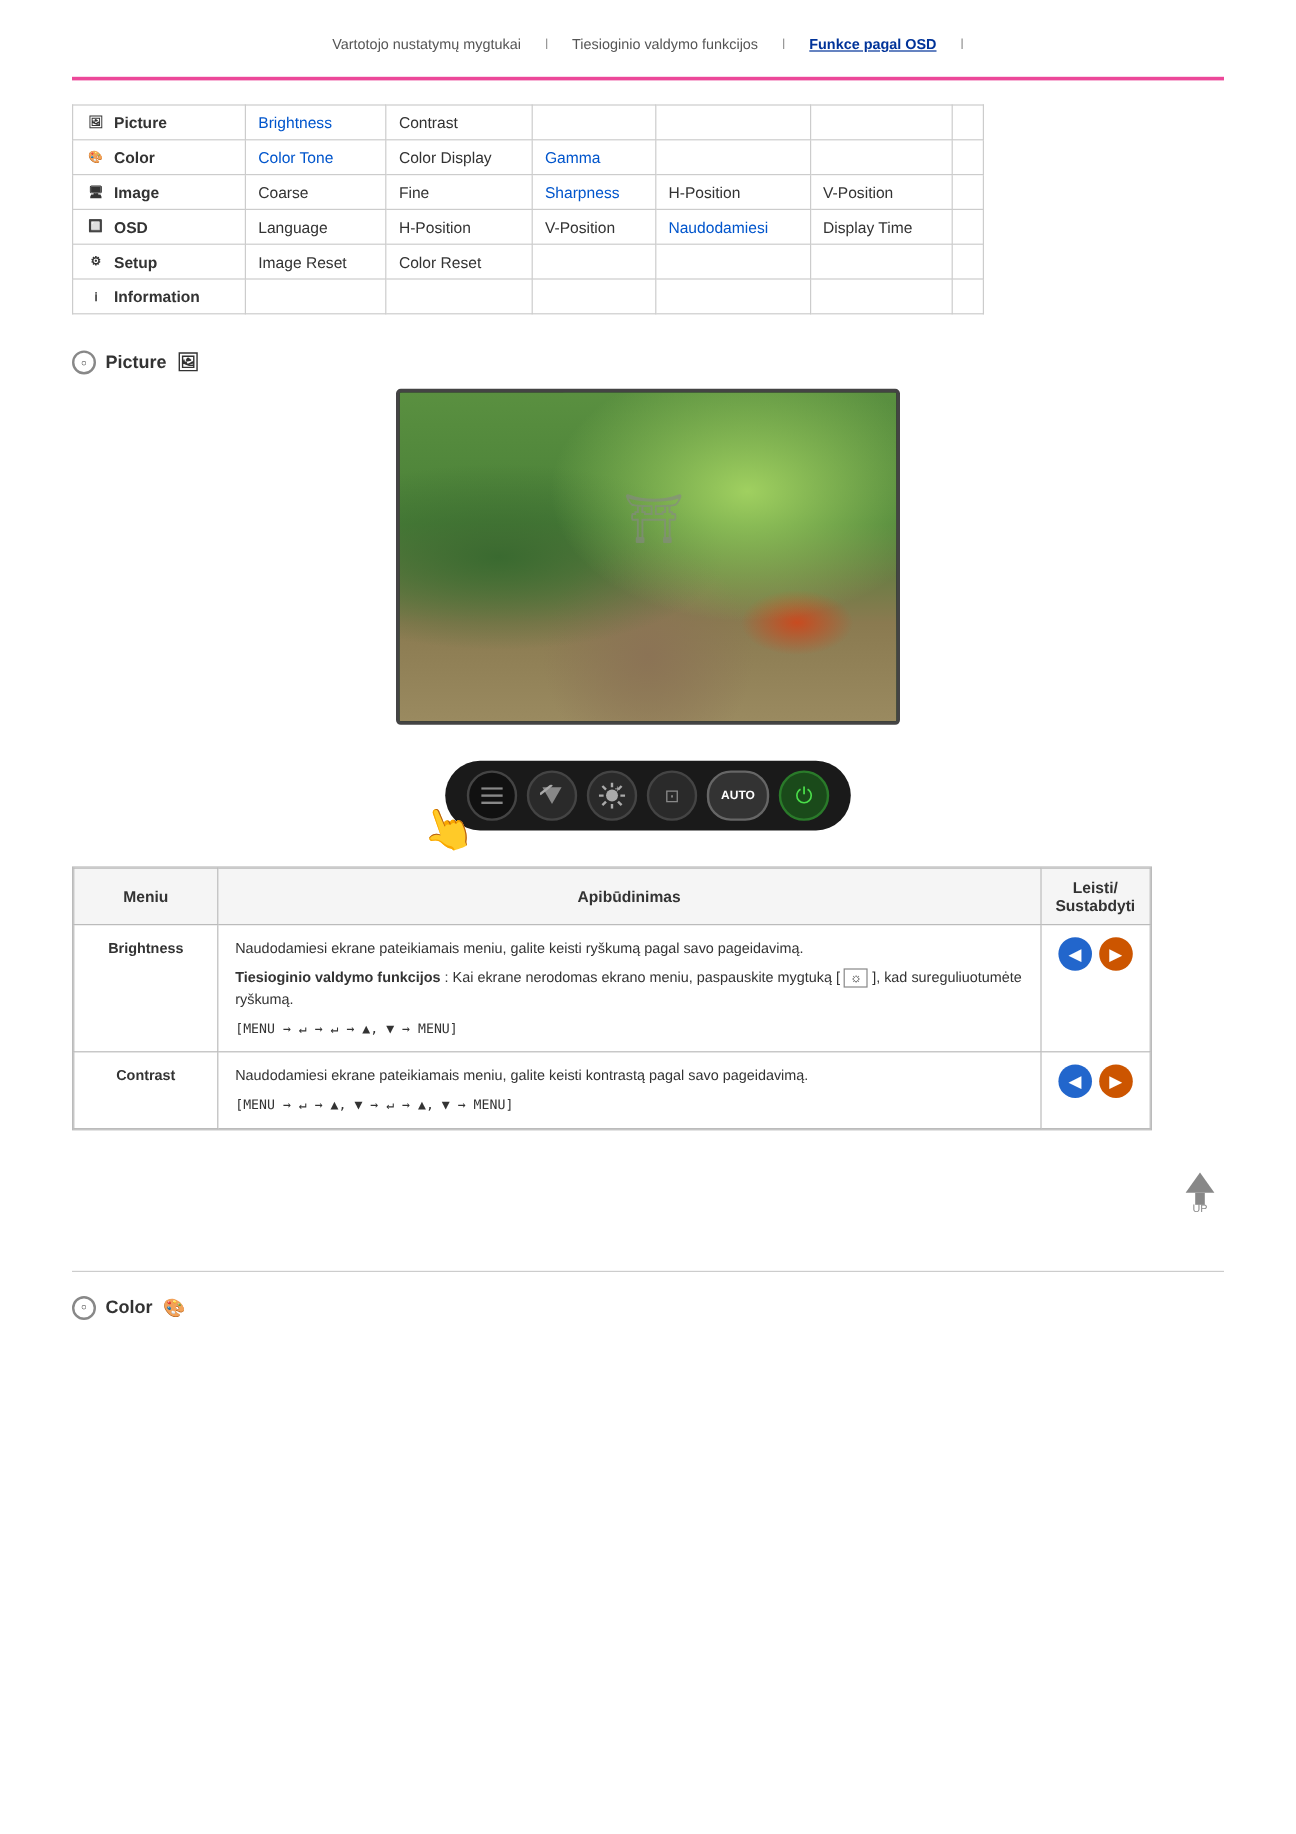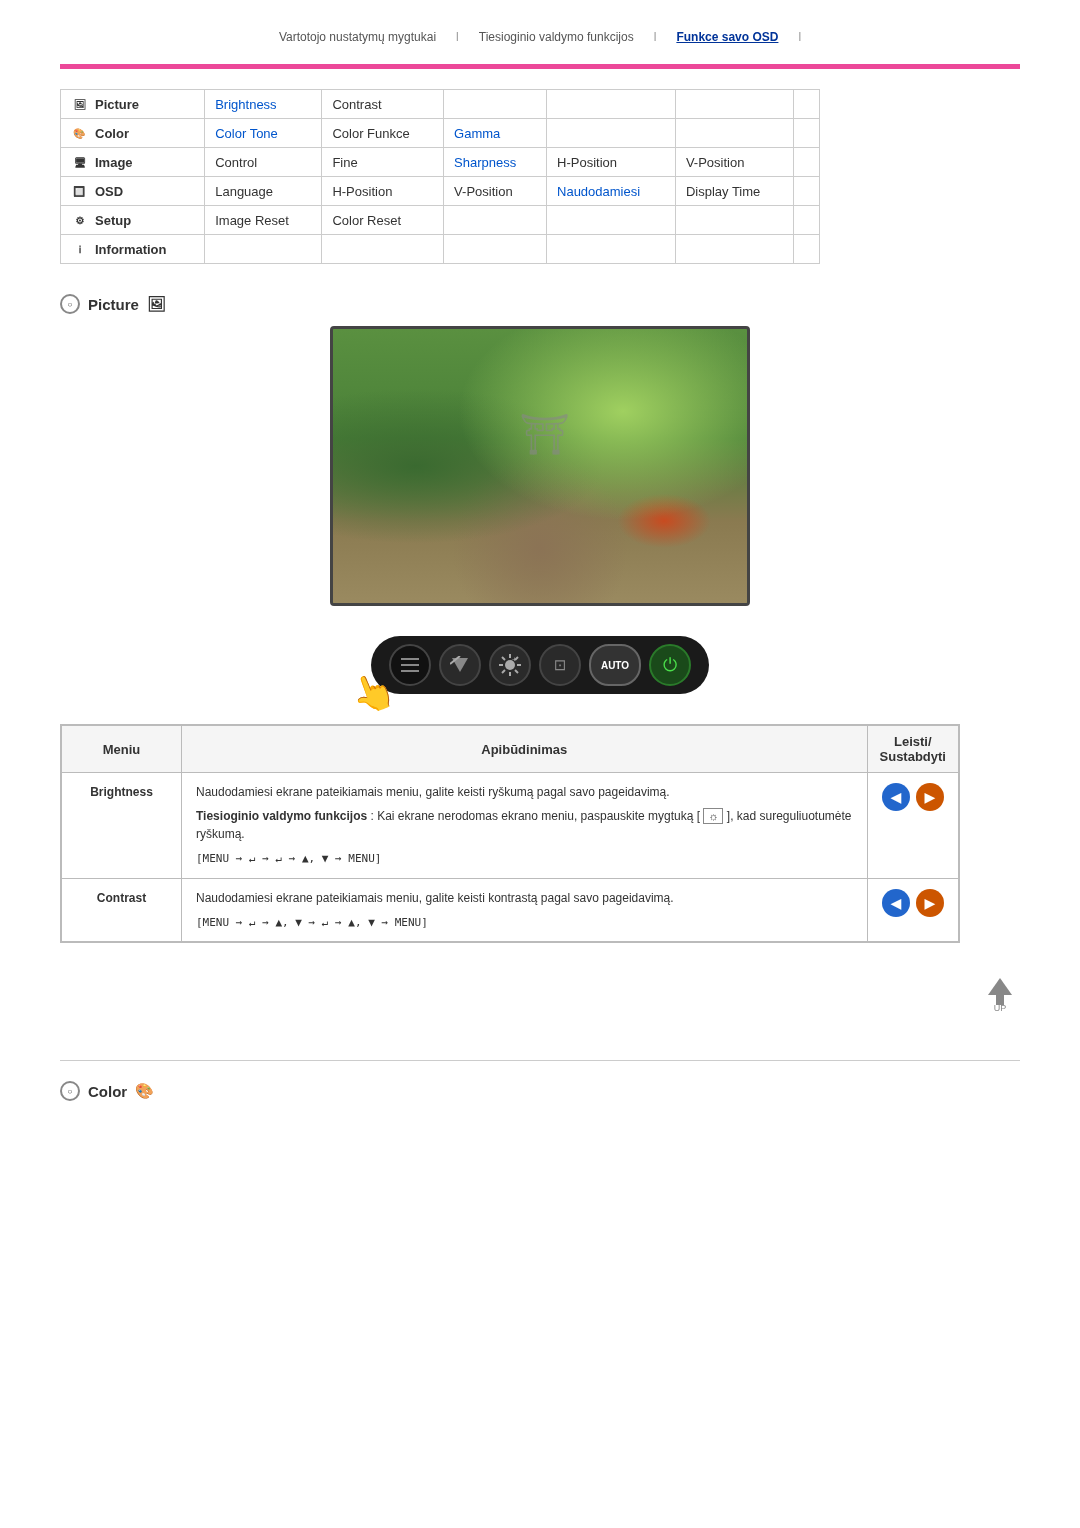--- a/index.html
+++ b/index.html
@@ -13,21 +13,21 @@
       padding: 20px 60px;
     }
 
     
     .top-nav {
       display: flex;
       justify-content: center;
       align-items: center;
       gap: 20px;
       padding: 10px 0 20px 0;
-      border-bottom: 5px solid #ec4899;
+      border-bottom: 3px solid #ec4899;
       margin-bottom: 20px;
       font-size: 12px;
       color: #555;
     }
     .top-nav span { color: #555; }
     .top-nav span.active {
       color: #003399;
       font-weight: bold;
       text-decoration: underline;
     }
@@ -273,21 +273,21 @@
     }
   </style>
 </head>
 <body>
 
 <div class="top-nav">
   <span>Vartotojo nustatymų mygtukai</span>
   <span class="sep">l</span>
   <span>Tiesioginio valdymo funkcijos</span>
   <span class="sep">l</span>
-  <span class="active">Funkce savo OSD</span>
+  <span class="active">Funkce pagal OSD</span>
   <span class="sep">l</span>
 </div>
 
 <table class="menu-table">
   <tbody>
     <tr>
       <td>
         <div class="menu-item">
           <span class="menu-icon">🖼</span>
           <span class="active-item">Picture</span>
@@ -301,34 +301,34 @@
       <td></td>
     </tr>
     <tr>
       <td>
         <div class="menu-item">
           <span class="menu-icon">🎨</span>
           <span class="active-item">Color</span>
         </div>
       </td>
       <td class="sub-item">Color Tone</td>
-      <td class="sub-item-dark">Color Funkce</td>
+      <td class="sub-item-dark">Color Display</td>
       <td class="sub-item">Gamma</td>
       <td></td>
       <td></td>
       <td></td>
     </tr>
     <tr>
       <td>
         <div class="menu-item">
           <span class="menu-icon">🖥</span>
           <span class="active-item">Image</span>
         </div>
       </td>
-      <td class="sub-item-dark">Control</td>
+      <td class="sub-item-dark">Coarse</td>
       <td class="sub-item-dark">Fine</td>
       <td class="sub-item">Sharpness</td>
       <td class="sub-item-dark">H-Position</td>
       <td class="sub-item-dark">V-Position</td>
       <td></td>
     </tr>
     <tr>
       <td>
         <div class="menu-item">
           <span class="menu-icon">🔲</span>

